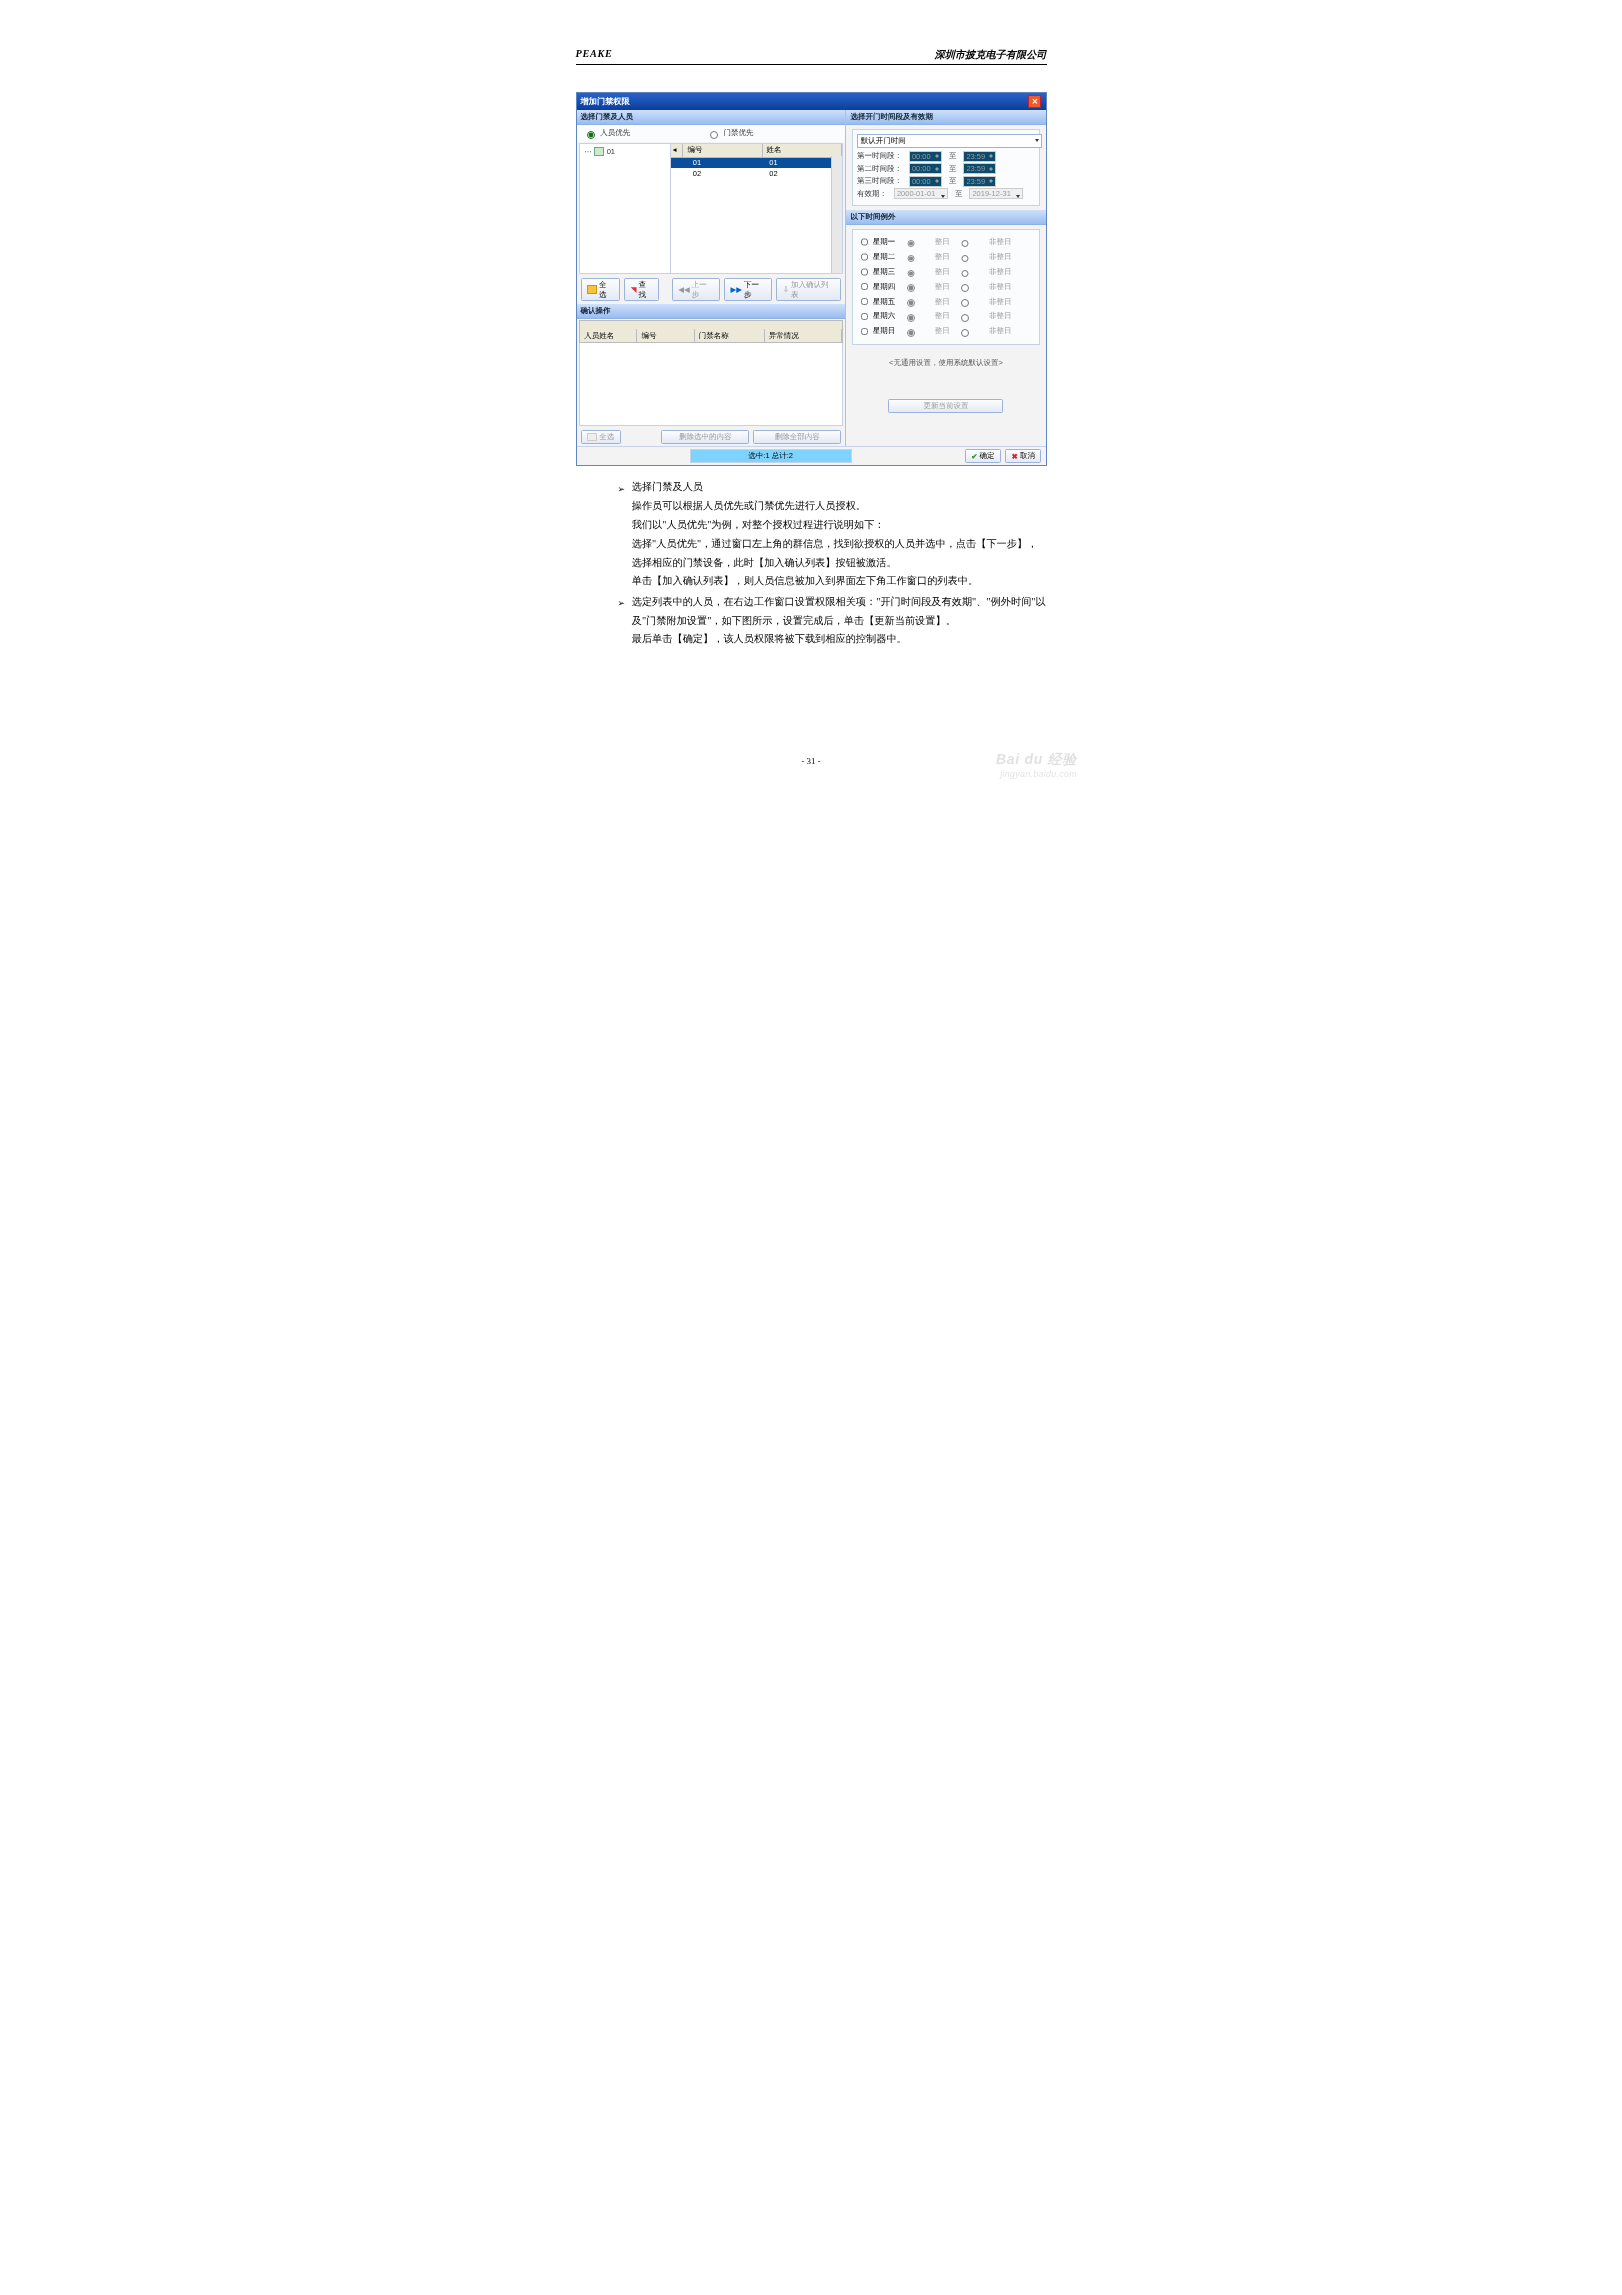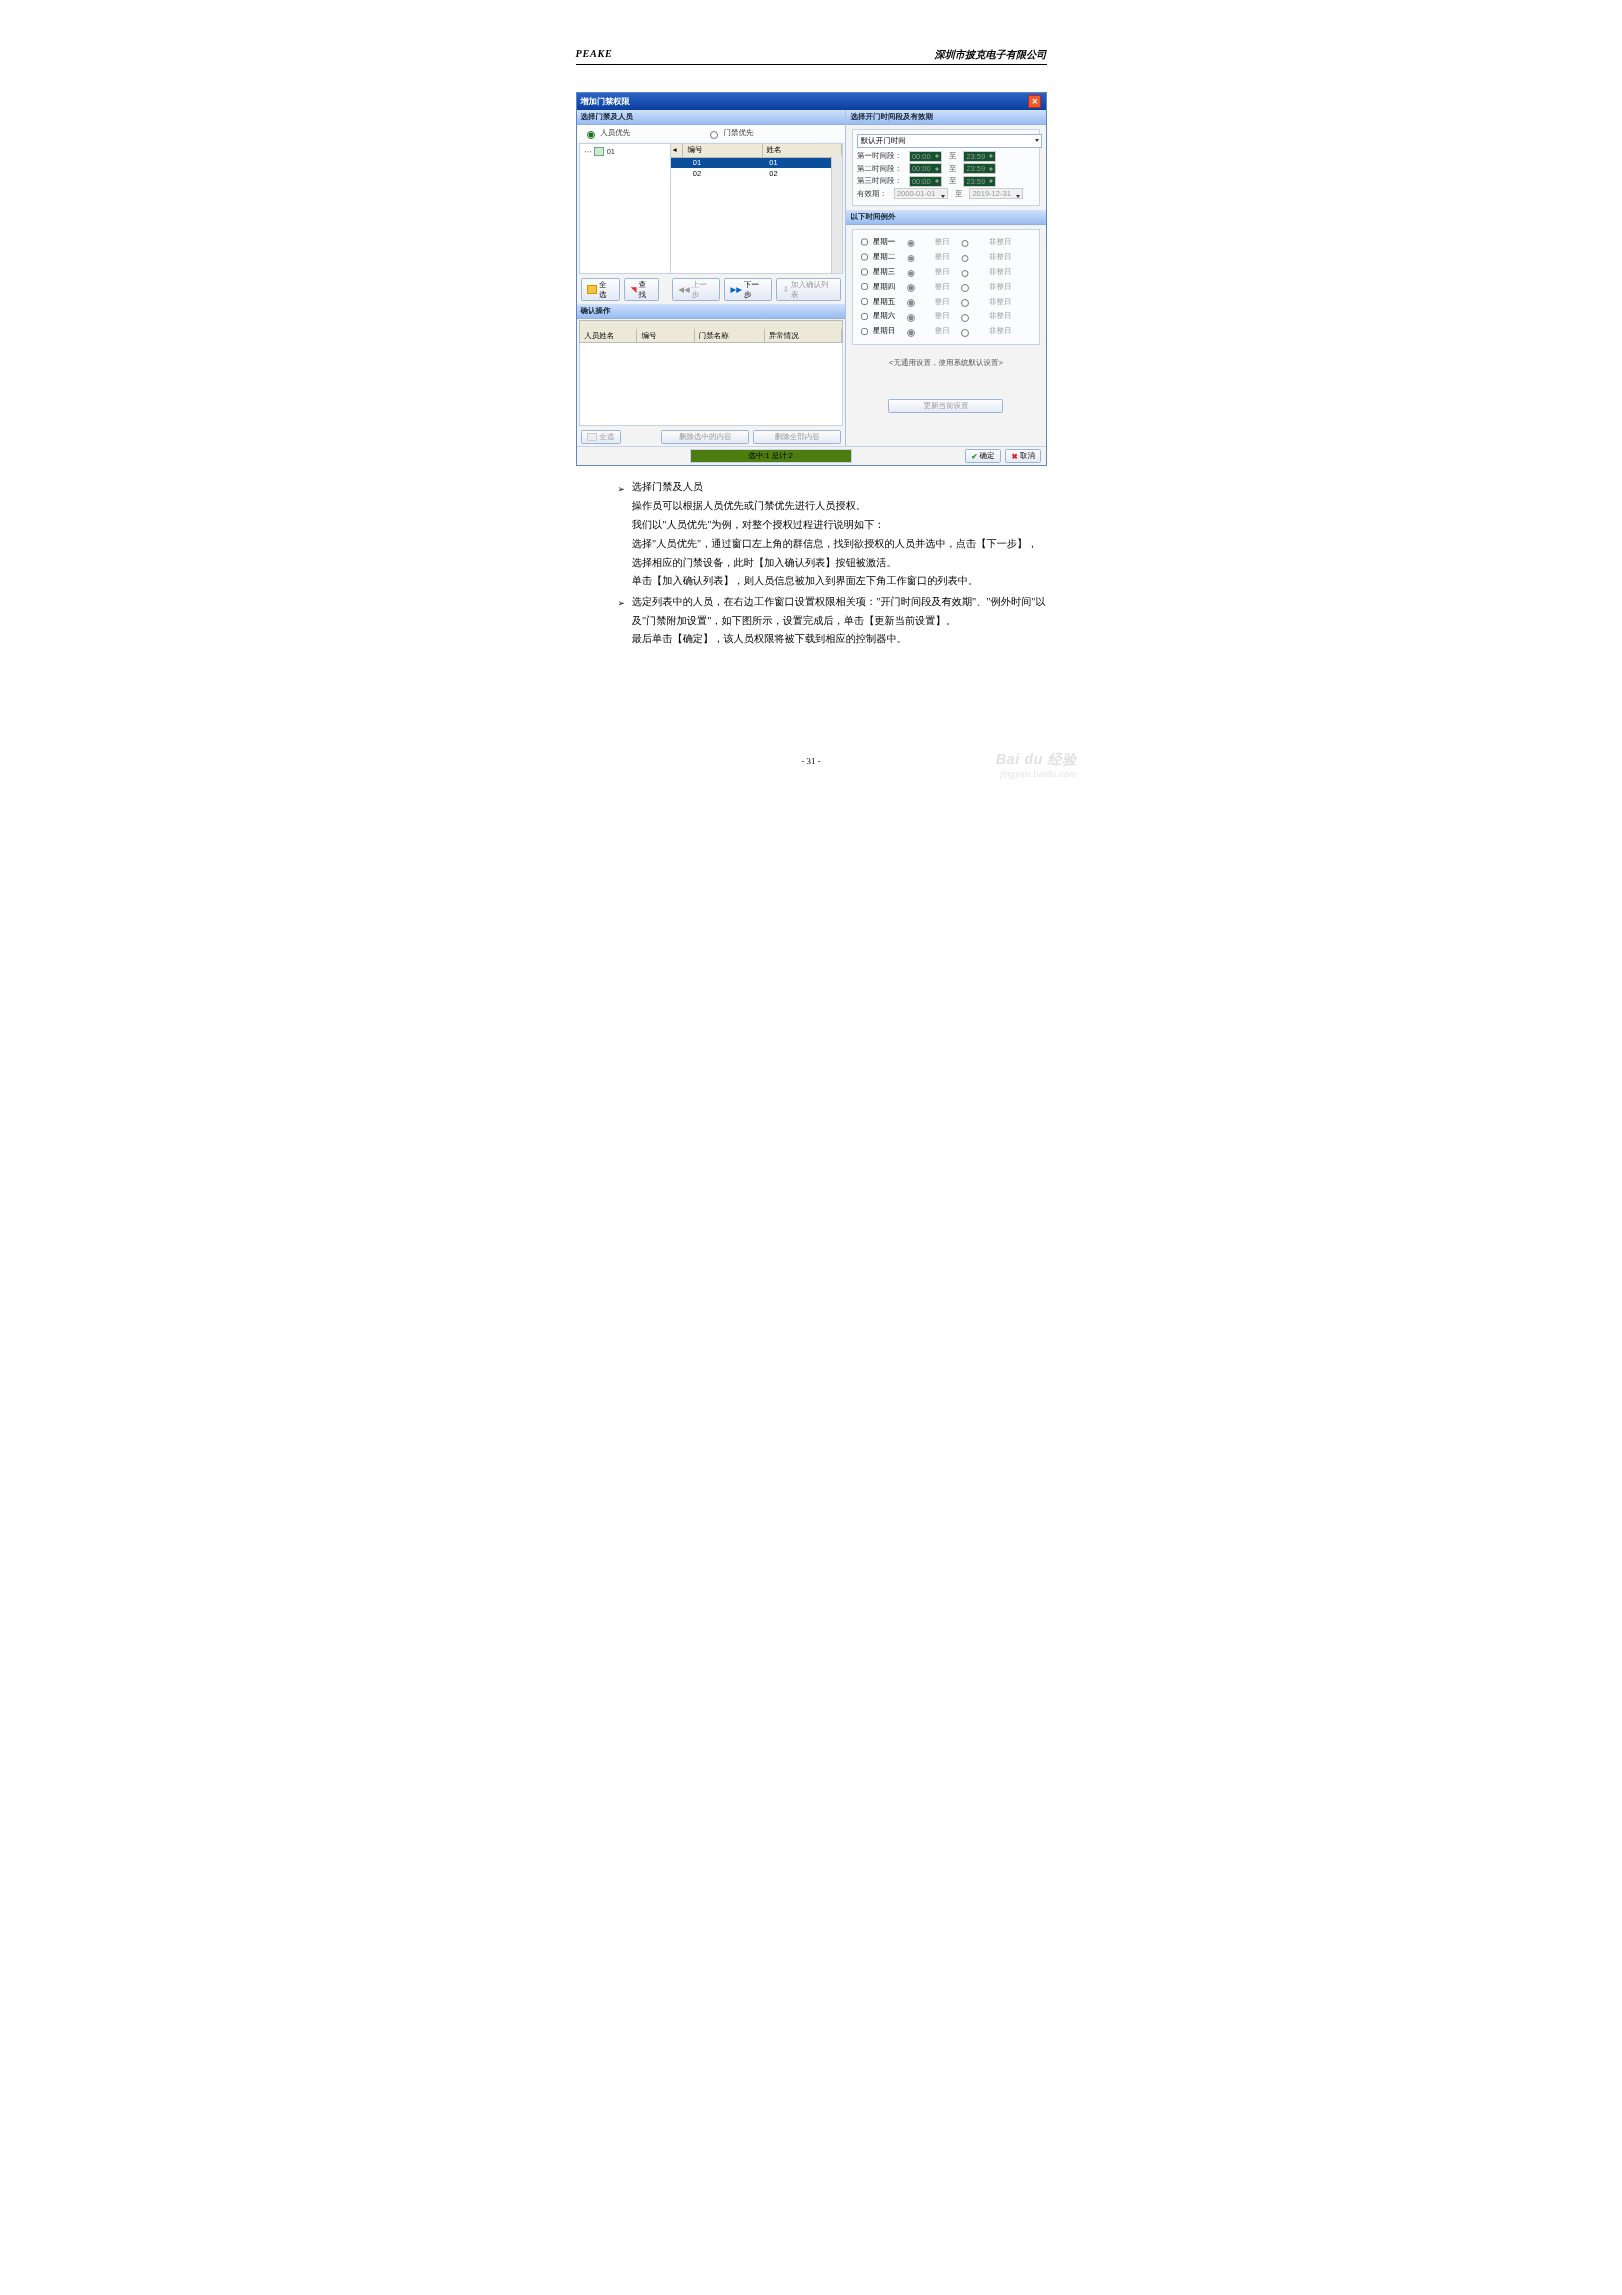--- a/index.html
+++ b/index.html
@@ -36,33 +36,33 @@
   .confirm-list { flex:1; display:flex; flex-direction:column; margin:1.4px 2.7px;}
   .cl-hdr { display:flex; background:#ece9d8; border:0.7px solid #bbb;}
   .cl-hdr div { padding:1.4px 4.1px; border-right:0.7px solid #bbb;margin-top:8px;}
   .cl-body { flex:1; background:#fff; border:0.7px solid #c5d2e8; border-top:none; min-height:82px;}
   
   .rt-box { margin:4.1px 5.5px; border:0.7px solid #c5d2e8; padding:4.1px; background:#fafcfe;}
   .dropdown { width:100%; border:0.7px solid #9bb3d6; background:#fff; padding:0.7px 2.7px; display:flex; justify-content:space-between; align-items:center; margin-bottom:3.4px;}
   .chev{width:0;height:0;border-left:2.7px solid transparent;border-right:2.7px solid transparent;border-top:3.4px solid #333;}
   .time-row { display:flex; align-items:center; gap:7px; margin:1.4px 0; color:#666;}
   .time-row .lab{color:#333;}
-  .spin { border:0.7px solid #ccc; background:#14532d; padding:0 2px; color:#999; width:27px; display:flex; justify-content:space-between; align-items:center;}
+  .spin { border:0.7px solid #ccc; background:#0c4a6e; padding:0 2px; color:#999; width:27px; display:flex; justify-content:space-between; align-items:center;}
   .spin .sarr{display:flex;flex-direction:column;gap:0;}
   .sarr div{width:0;height:0;border-left:2px solid transparent;border-right:2px solid transparent;}
   .datebox{border:0.7px solid #ccc; background:#f0f0f0; padding:0 2px; color:#999; width:48px; display:flex; justify-content:space-between; align-items:flex-end;}
   .exc-row { display:flex; align-items:center; gap:6.8px; margin:1.4px 0;}
   .exc-row .chk{display:flex;align-items:center;gap:1.4px;}
   .exc-row input[type=checkbox]{width:7.5px;height:7.5px;}
   .exc-row label{color:#999;display:flex;align-items:center;gap:17px;}
   .exc-row input[type=radio]{width:7.5px;height:7.5px;accent-color:#888;}
   .rt-note{text-align:center; color:#555; padding:9.5px 4.1px 27px 4.1px; font-size:7.5px;}
   .rt-update-btn{ margin:4.1px auto 5.5px auto; display:block; width:102px; text-align:center;}
   .footer-bar { border-top:0.7px solid #c5d2e8; background:#f3f3f3; padding:2px 4.1px; display:flex; justify-content:flex-end; align-items:center; gap:4.1px;}
-  .status-center{flex:1; text-align:center; background:#4d7c0f; border:0.7px solid #c5d2e8; margin:0 109px; padding:0.7px 0;}
+  .status-center{flex:1; text-align:center; background:#7dd3fc; border:0.7px solid #c5d2e8; margin:0 109px; padding:0.7px 0;}
   .ok-btn .ck{color:#2a9a2a;font-weight:bold;}
   .cancel-btn .cx{color:#d22;font-weight:bold;}
   
   .body-text { font-size: 10.2px; line-height: 1.85; color: #000; margin-left: 42px;}
   .body-text p{margin:0;}
   .bullet-row{display:flex; gap:6.8px; margin-top:1.4px;}
   .bullet{color:#000; font-size:8.9px; padding-top:2.7px;}
   .pg-num{ text-align:center; font-size:8.9px; position:absolute; bottom:24.5px; left:0; right:0;}
   .watermark{position:absolute; right:13.6px; bottom:11px; color:rgba(0,0,0,0.12); font-family:Arial,sans-serif; text-align:right;}
   .watermark .big{font-size:14px; font-weight:bold; letter-spacing:0.7px; font-style:italic;}

